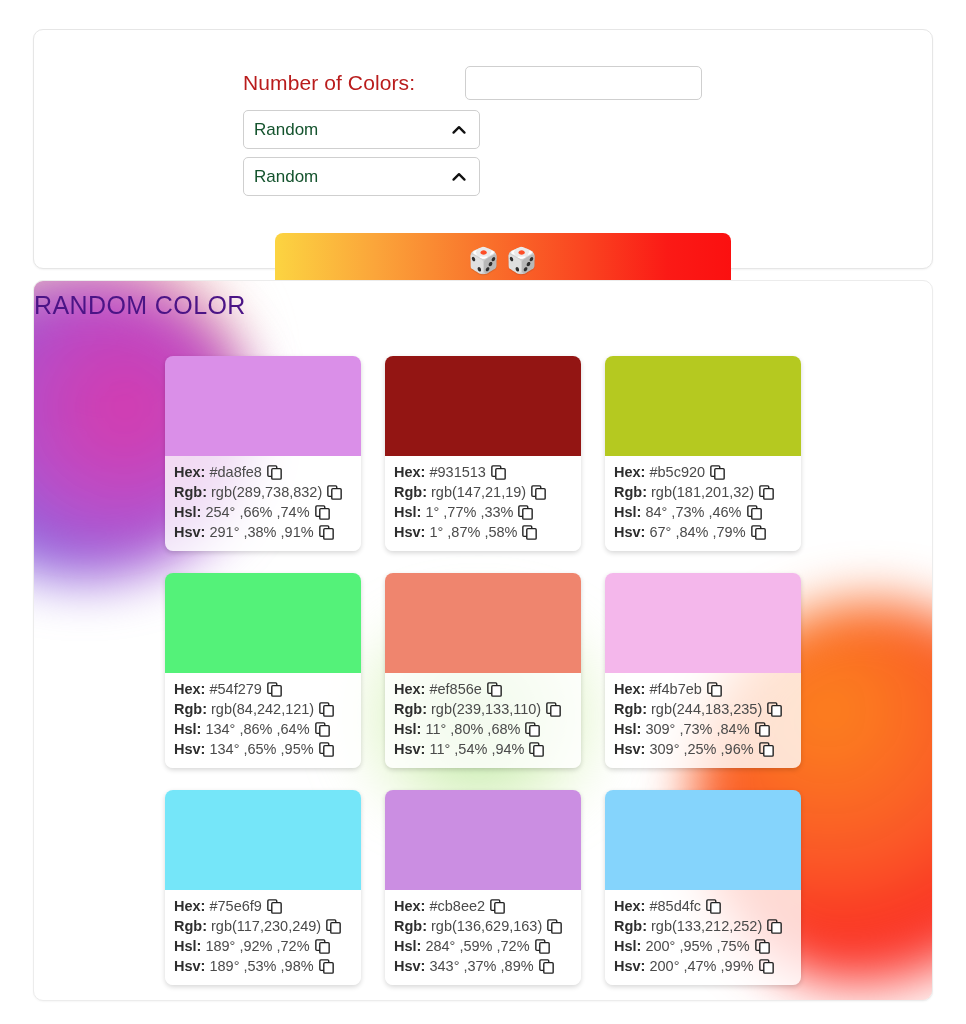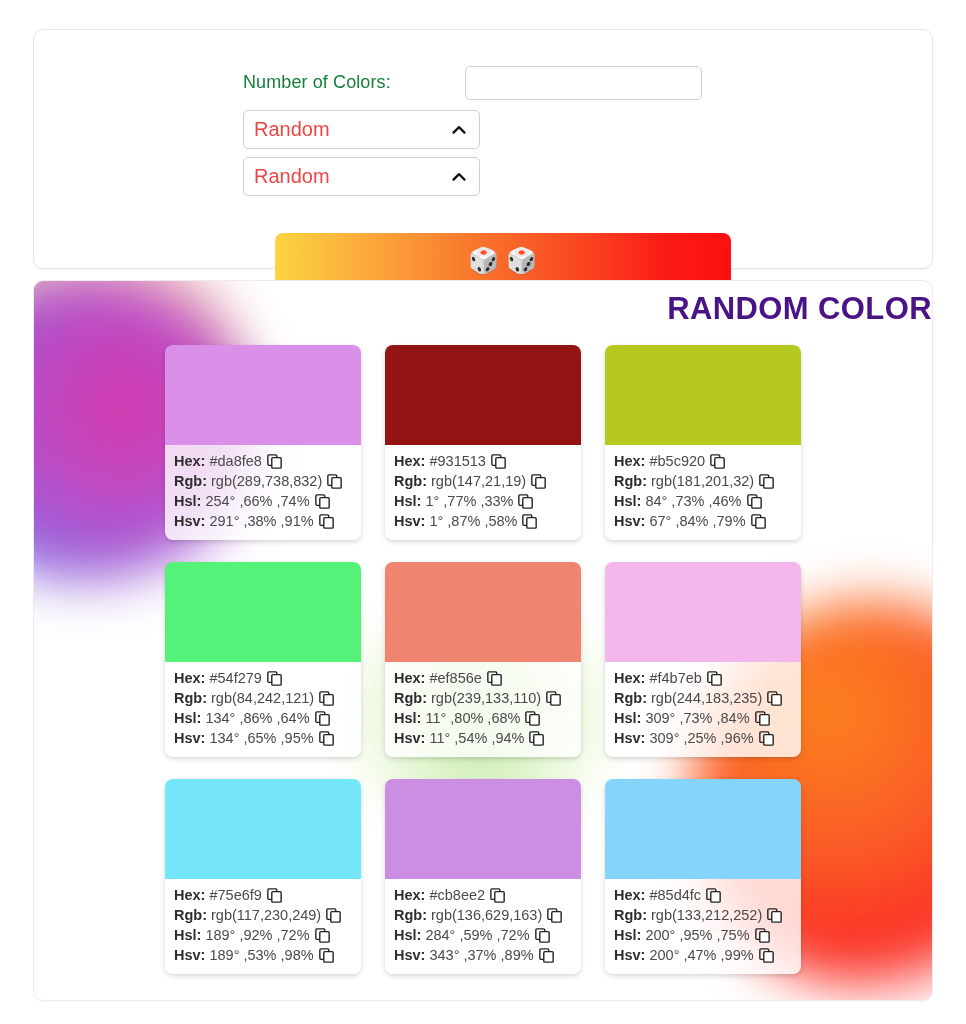--- a/index.html
+++ b/index.html
@@ -27,22 +27,22 @@
     left: 209px; top: 29px;
     width: 462px;
   }
   .form-row {
     display: flex;
     align-items: center;
     height: 47px;
   }
   .form-label {
     width: 222px;
-    font-size: 18px;
-    color: #15803d;
+    font-size: 21px;
+    color: #b91c1c;
     letter-spacing: .1px;
   }
   .field-wrap { width: 237px; }
   .text-input {
     width: 237px; height: 34px;
     border: 1px solid #cfcfcf;
     border-radius: 5px;
     background: #fff;
     font-size: 17px;
     padding: 0 9px;
@@ -55,22 +55,22 @@
     width: 237px; height: 39px;
     border: 1px solid #cfcfcf;
     border-radius: 5px;
     background: #fff;
     display: flex;
     align-items: center;
     padding: 0 10px;
     cursor: pointer;
   }
   .select-value {
-    font-size: 20px;
-    color: #ef4444;
+    font-size: 17px;
+    color: #14532d;
   }
   .chev {
     position: absolute;
     right: 11px; top: 50%;
     transform: translateY(-50%);
     width: 18px; height: 18px;
   }
   .chev svg { display: block; }
 
   .gen-btn {
@@ -123,38 +123,38 @@
     background: radial-gradient(circle at 50% 50%, rgba(150,220,120,.75) 0%, rgba(200,235,150,.4) 50%, rgba(255,255,255,0) 78%);
   }
   .blob-orange {
     right: -120px; top: 320px;
     width: 360px; height: 390px;
     background: radial-gradient(circle at 38% 28%, rgba(252,128,22,.97) 0%, rgba(250,80,28,.95) 42%, rgba(250,30,22,.95) 70%, rgba(255,255,255,0) 88%);
   }
 
   .results-title {
     position: relative;
-    text-align: right;
-    font-size: 31px;
-    font-weight: bold;
+    text-align: left;
+    font-size: 25px;
+    font-weight: normal;
     color: #4b1486;
     letter-spacing: .4px;
     padding-top: 10px;
     z-index: 3;
   }
 
   .grid {
     position: relative;
     z-index: 3;
     display: grid;
     grid-template-columns: repeat(3, 196px);
     justify-content: center;
     column-gap: 24px;
     row-gap: 22px;
-    margin-top: 18px;
+    margin-top: 36px;
   }
   .color-card {
     width: 196px;
     border-radius: 8px;
     overflow: hidden;
     box-shadow: 0 2px 5px rgba(0,0,0,.16);
   }
   .swatch { height: 100px; width: 100%; }
   .info {
     background: rgba(255,255,255,.80);

